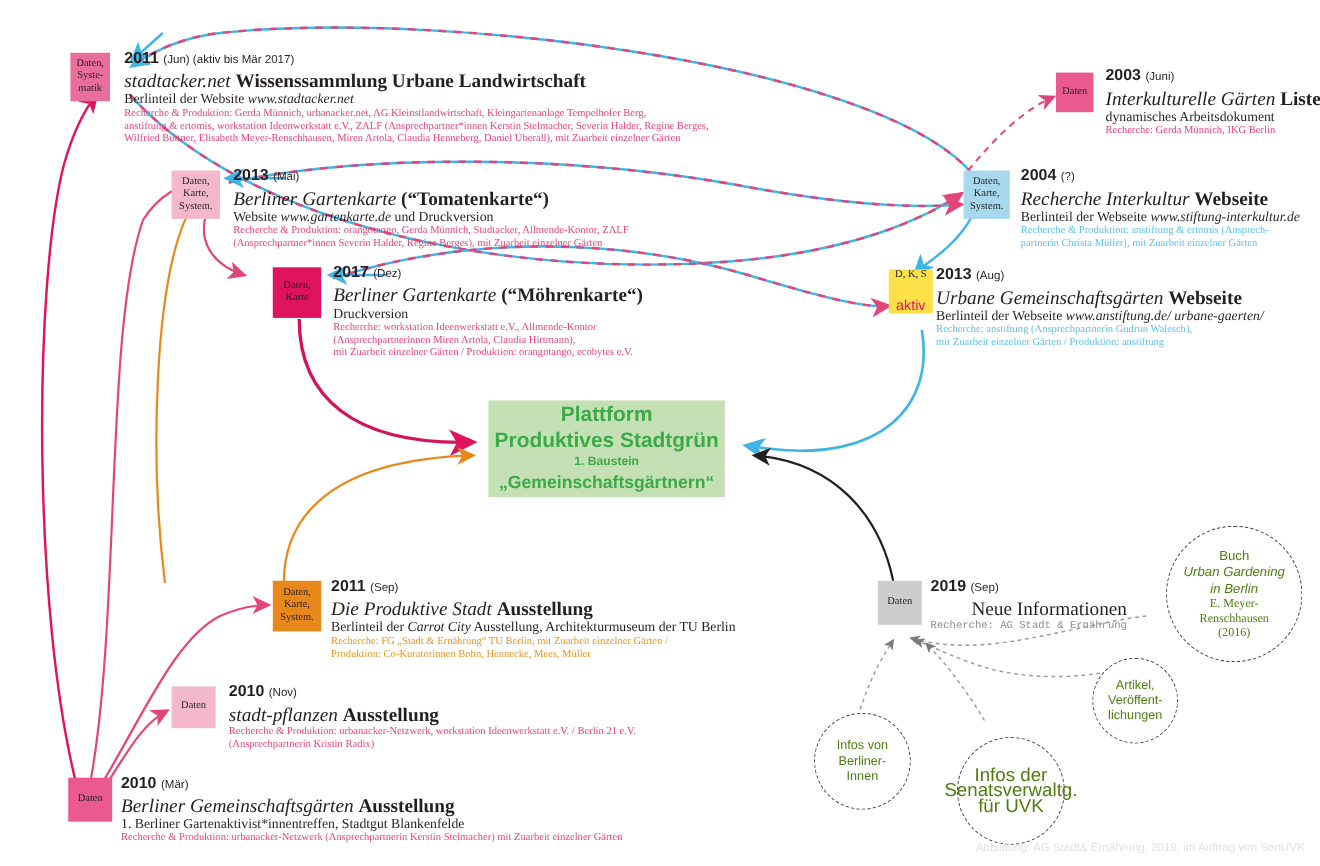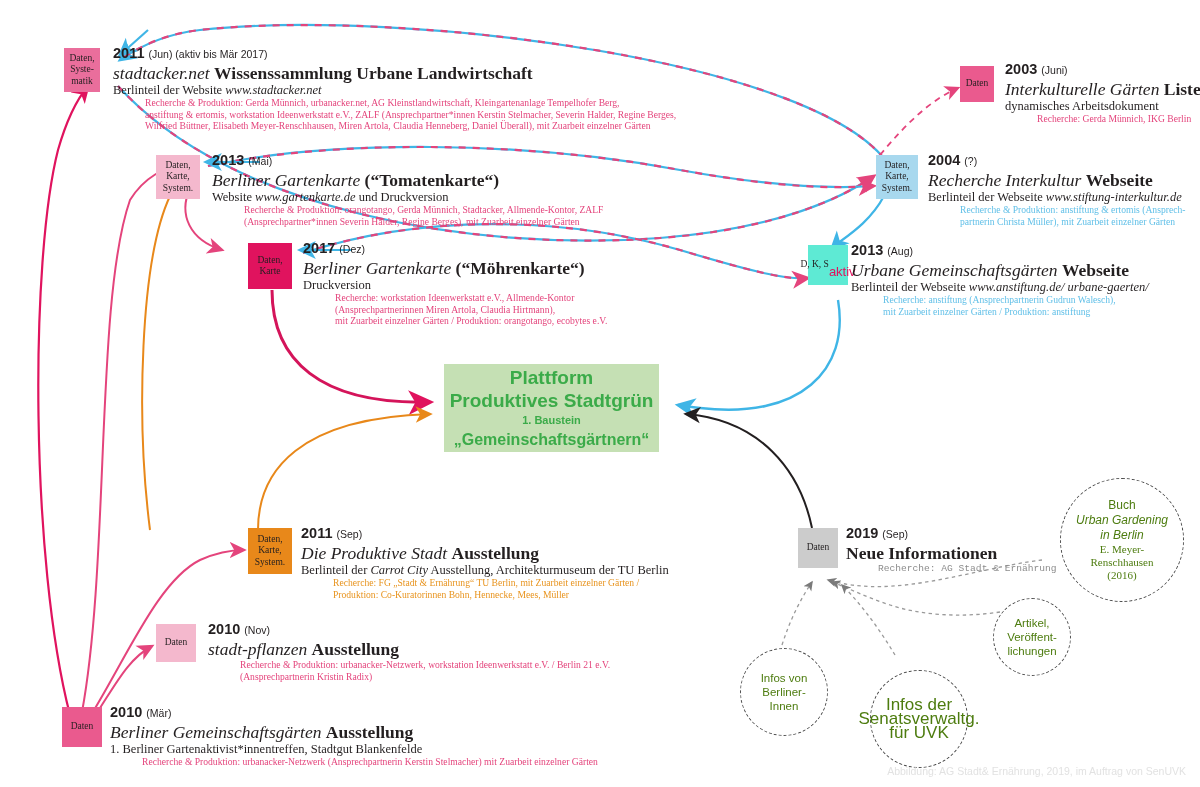--- a/index.html
+++ b/index.html
@@ -56,21 +56,20 @@
     line-height:14px;
     color:#231f20;
     white-space:nowrap;
   }
   .sub i{font-style:italic;}
   .credit{
     font-family:"Liberation Serif", serif;
     font-size:9.6px;
     line-height:11.6px;
     white-space:nowrap;
-    margin-left:32px;
   }
   .credit.pink{color:#e4447c;}
   .credit.blue{color:#62c0e8;}
   .credit.orange{color:#e8941f;}
   .credit.grey{color:#8c8c8c;font-family:Liberation Mono, monospace;}
 
   
   #platform{
     position:absolute;
     background:#c5e0b4;
@@ -206,21 +205,21 @@
   <div class="tag" style="left:960px;top:66px;width:34px;height:36px;background:#ea5a8e;">
     <span>Daten</span>
   </div>
 
   <div class="tag" style="left:876px;top:155px;width:42px;height:44px;background:#a8d8ee;">
     <span>Daten,</span>
     <span>Karte,</span>
     <span>System.</span>
   </div>
 
-  <div class="tag" style="left:808px;top:245px;width:40px;height:40px;background:#5eead4;flex-direction:row;gap:0;">
+  <div class="tag" style="left:808px;top:245px;width:40px;height:40px;background:#fde047;flex-direction:column;gap:0;">
     <span style="font-family:'Liberation Serif',serif;font-size:9.5px;">D, K, S</span>
     <span style="font-family:'Liberation Sans',sans-serif;font-size:13px;color:#e0135e;line-height:15px;margin-top:13px;">aktiv</span>
   </div>
 
   <div class="tag" style="left:248px;top:528px;width:44px;height:46px;background:#e8881a;">
     <span>Daten,</span>
     <span>Karte,</span>
     <span>System.</span>
   </div>
 
@@ -393,21 +392,21 @@
     <div class="credit pink">
       <div>Recherche &amp; Produktion: urbanacker-Netzwerk (Ansprechpartnerin Kerstin Stelmacher) mit Zuarbeit einzelner Gärten</div>
     </div>
   </div>
 
   <div class="entry" style="left:846px;top:526px;">
     <div class="line-year">
       <span>2019</span>
       <span class="mon">(Sep)</span>
     </div>
-    <div class="title" style="font-weight:bold;">
+    <div class="title" style="font-weight:normal;text-align:right;">
       <span>Neue Informationen</span>
     </div>
     <div class="credit grey">
       <div>Recherche: AG Stadt &amp; Ernährung</div>
     </div>
   </div>
 
   <div id="platform" style="left:444px;top:364px;width:215px;height:88px;text-align:right;">
     <div class="p1">Plattform</div>
     <div class="p1">Produktives Stadtgrün</div>

